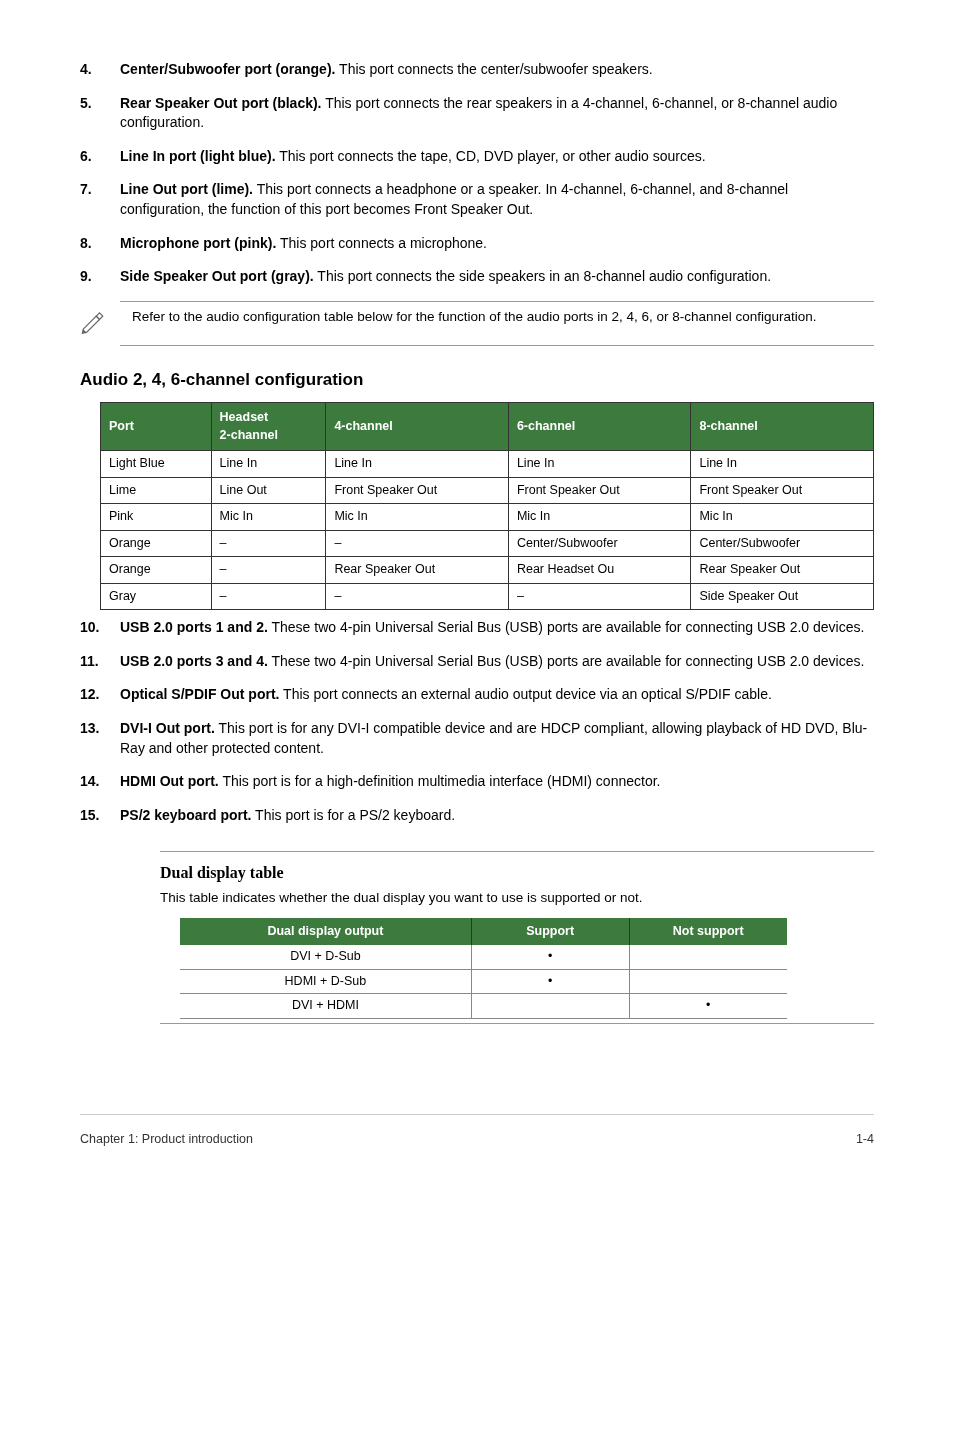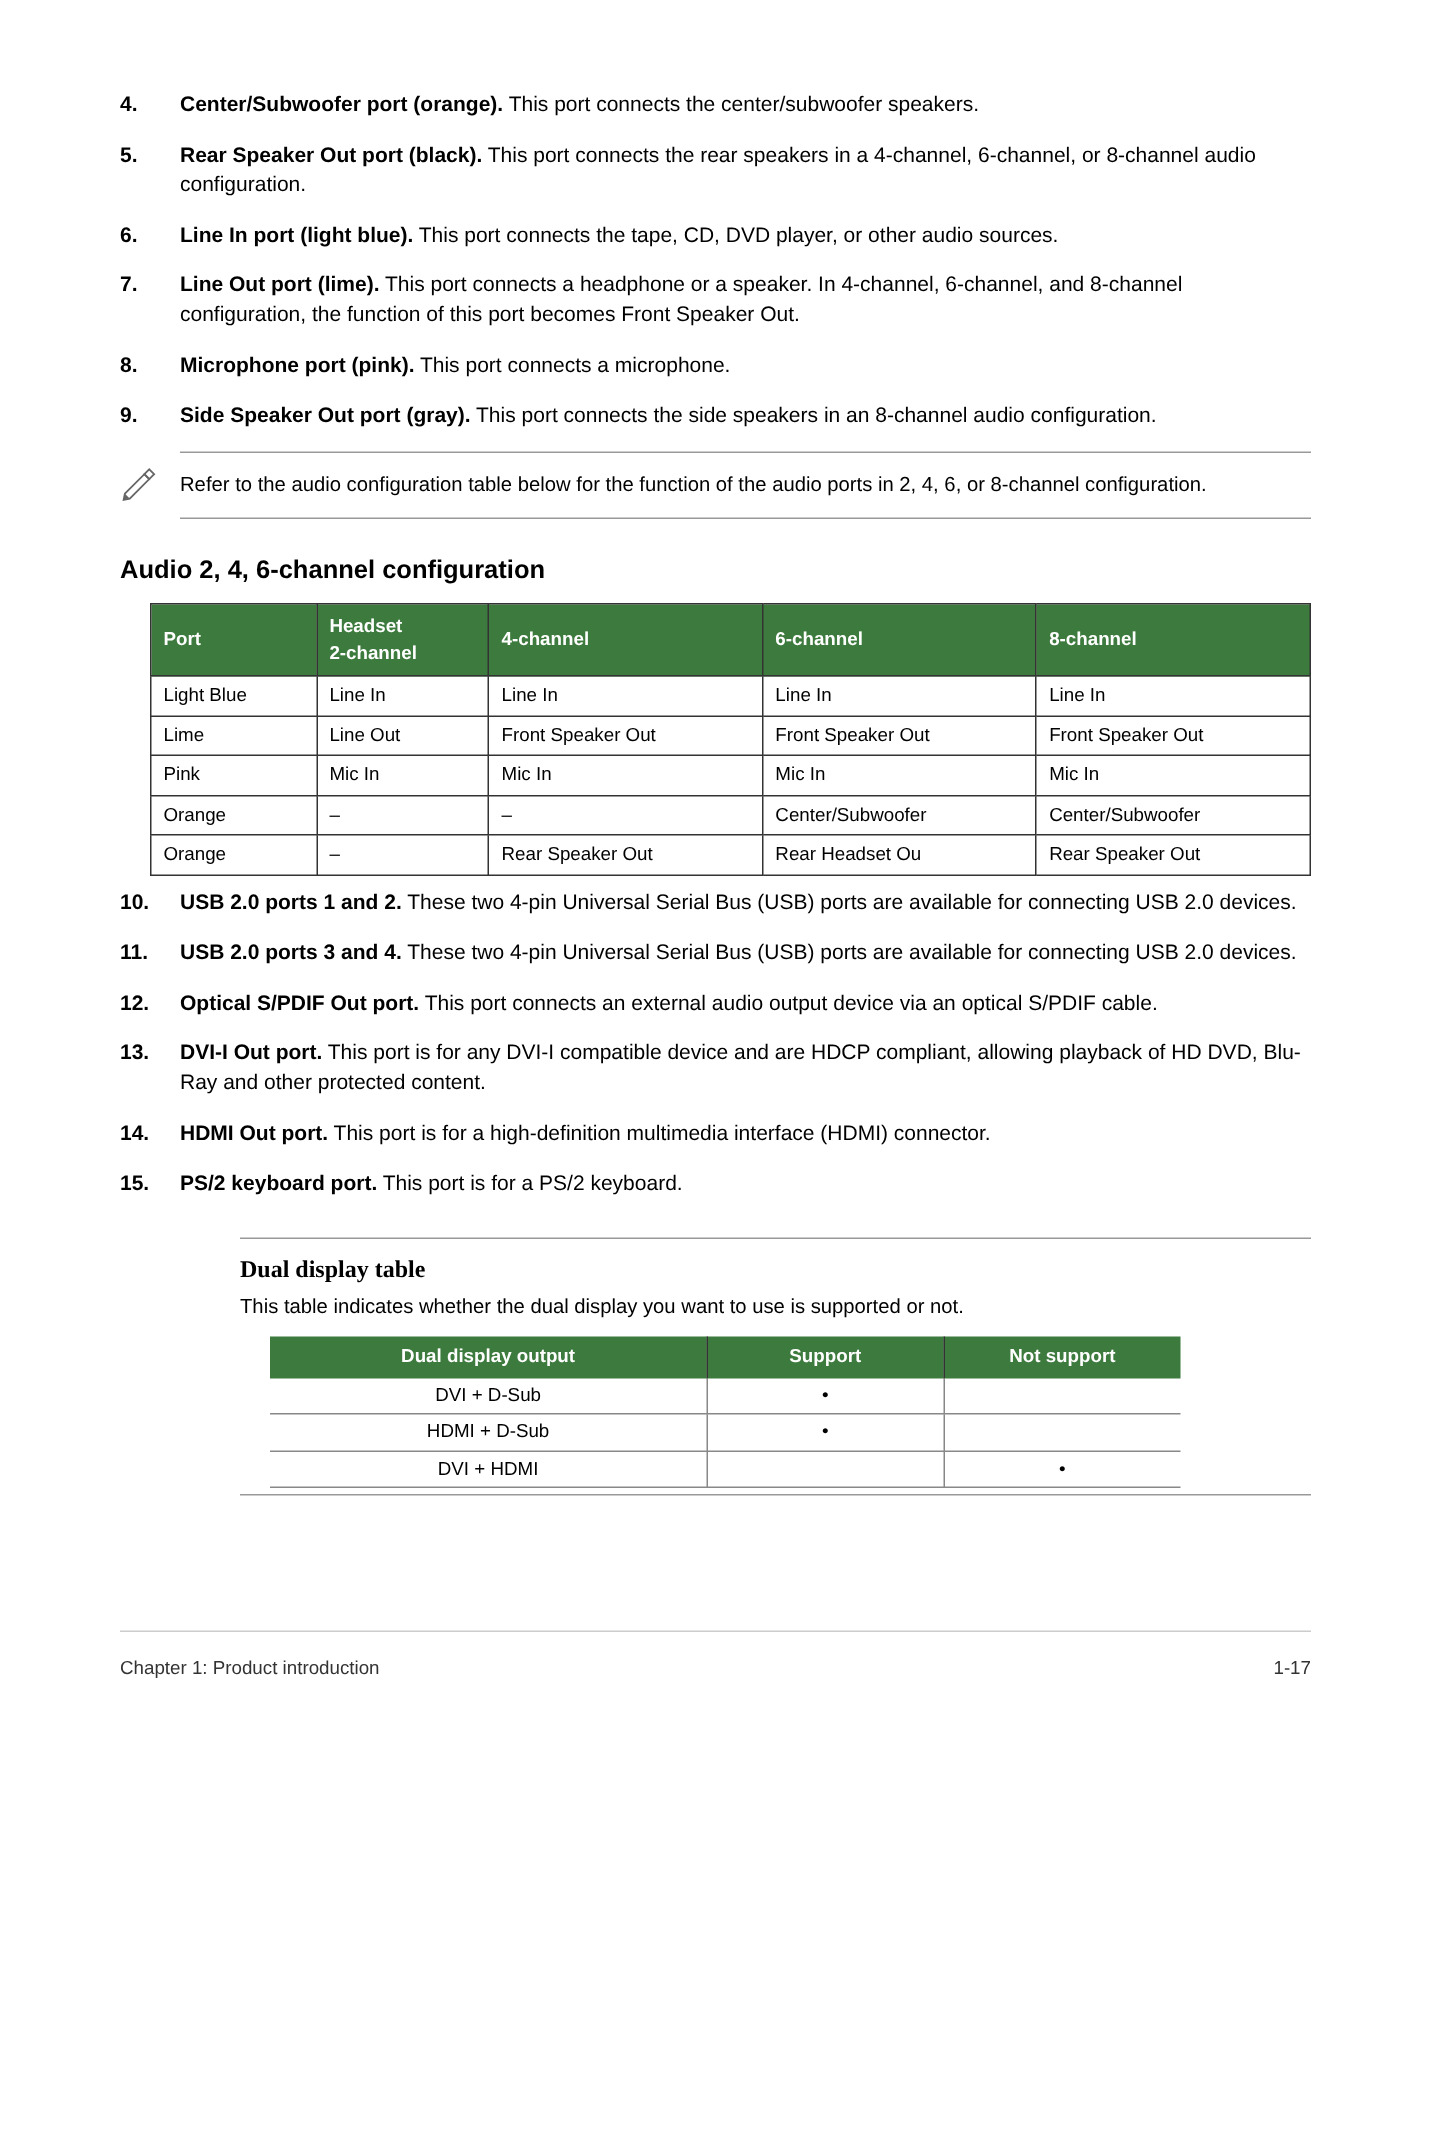--- a/index.html
+++ b/index.html
@@ -12,21 +12,21 @@
     padding: 60px 80px 40px 80px;
     font-size: 14px;
     line-height: 1.4;
   }
   .num-list { list-style: none; }
   .num-item { display: flex; margin-bottom: 14px; }
   .num-item .num { flex: 0 0 40px; font-weight: bold; }
   .num-item .txt { flex: 1; }
   .txt b { font-weight: bold; }
   hr.sep { border: none; border-top: 1px solid #999; margin: 6px 0 4px 40px; }
-  .note-row { display: flex; align-items: center; margin-left: 0; margin-bottom: 6px; }
+  .note-row { display: flex; align-items: flex-start; margin-left: 0; margin-bottom: 6px; gap: 12px; }
   .note-icon { flex: 0 0 40px; padding-top: 2px; }
   .note-icon svg { width: 26px; height: 26px; }
   .note-text { flex: 1; font-size: 13.5px; padding-top: 2px; }
   h3.section { font-size: 17px; font-weight: bold; margin: 22px 0 10px 0; }
   table.audio {
     width: 100%;
     border-collapse: collapse;
     margin-left: 20px;
     width: calc(100% - 20px);
     font-size: 12.5px;
@@ -165,20 +165,27 @@
         <td>–</td>
         <td>Center/Subwoofer</td>
         <td>Center/Subwoofer</td>
       </tr>
       <tr>
         <td>Orange</td>
         <td>–</td>
         <td>Rear Speaker Out</td>
         <td>Rear Headset Ou</td>
         <td>Rear Speaker Out</td>
+      </tr>
+      <tr>
+        <td>Gray</td>
+        <td>–</td>
+        <td>–</td>
+        <td>–</td>
+        <td>Side Speaker Out</td>
       </tr>
     </tbody>
 </table>
 
 <ul class="num-list" id="bottom-list" style="margin-top:8px;">
     <li class="num-item">
       <span class="num">10.</span>
       <span class="txt"><b>USB 2.0 ports 1 and 2.</b> These two 4-pin Universal Serial Bus (USB) ports are available for connecting USB 2.0 devices.</span>
     </li>
     <li class="num-item">
@@ -231,14 +238,14 @@
           <td></td>
           <td>•</td>
         </tr>
       </tbody>
   </table>
   <hr class="dual-bot">
 </div>
 
 <div class="footer">
   <span>Chapter 1: Product introduction</span>
-  <span>1-17</span>
+  <span>1-4</span>
 </div>
 
 </body></html>

